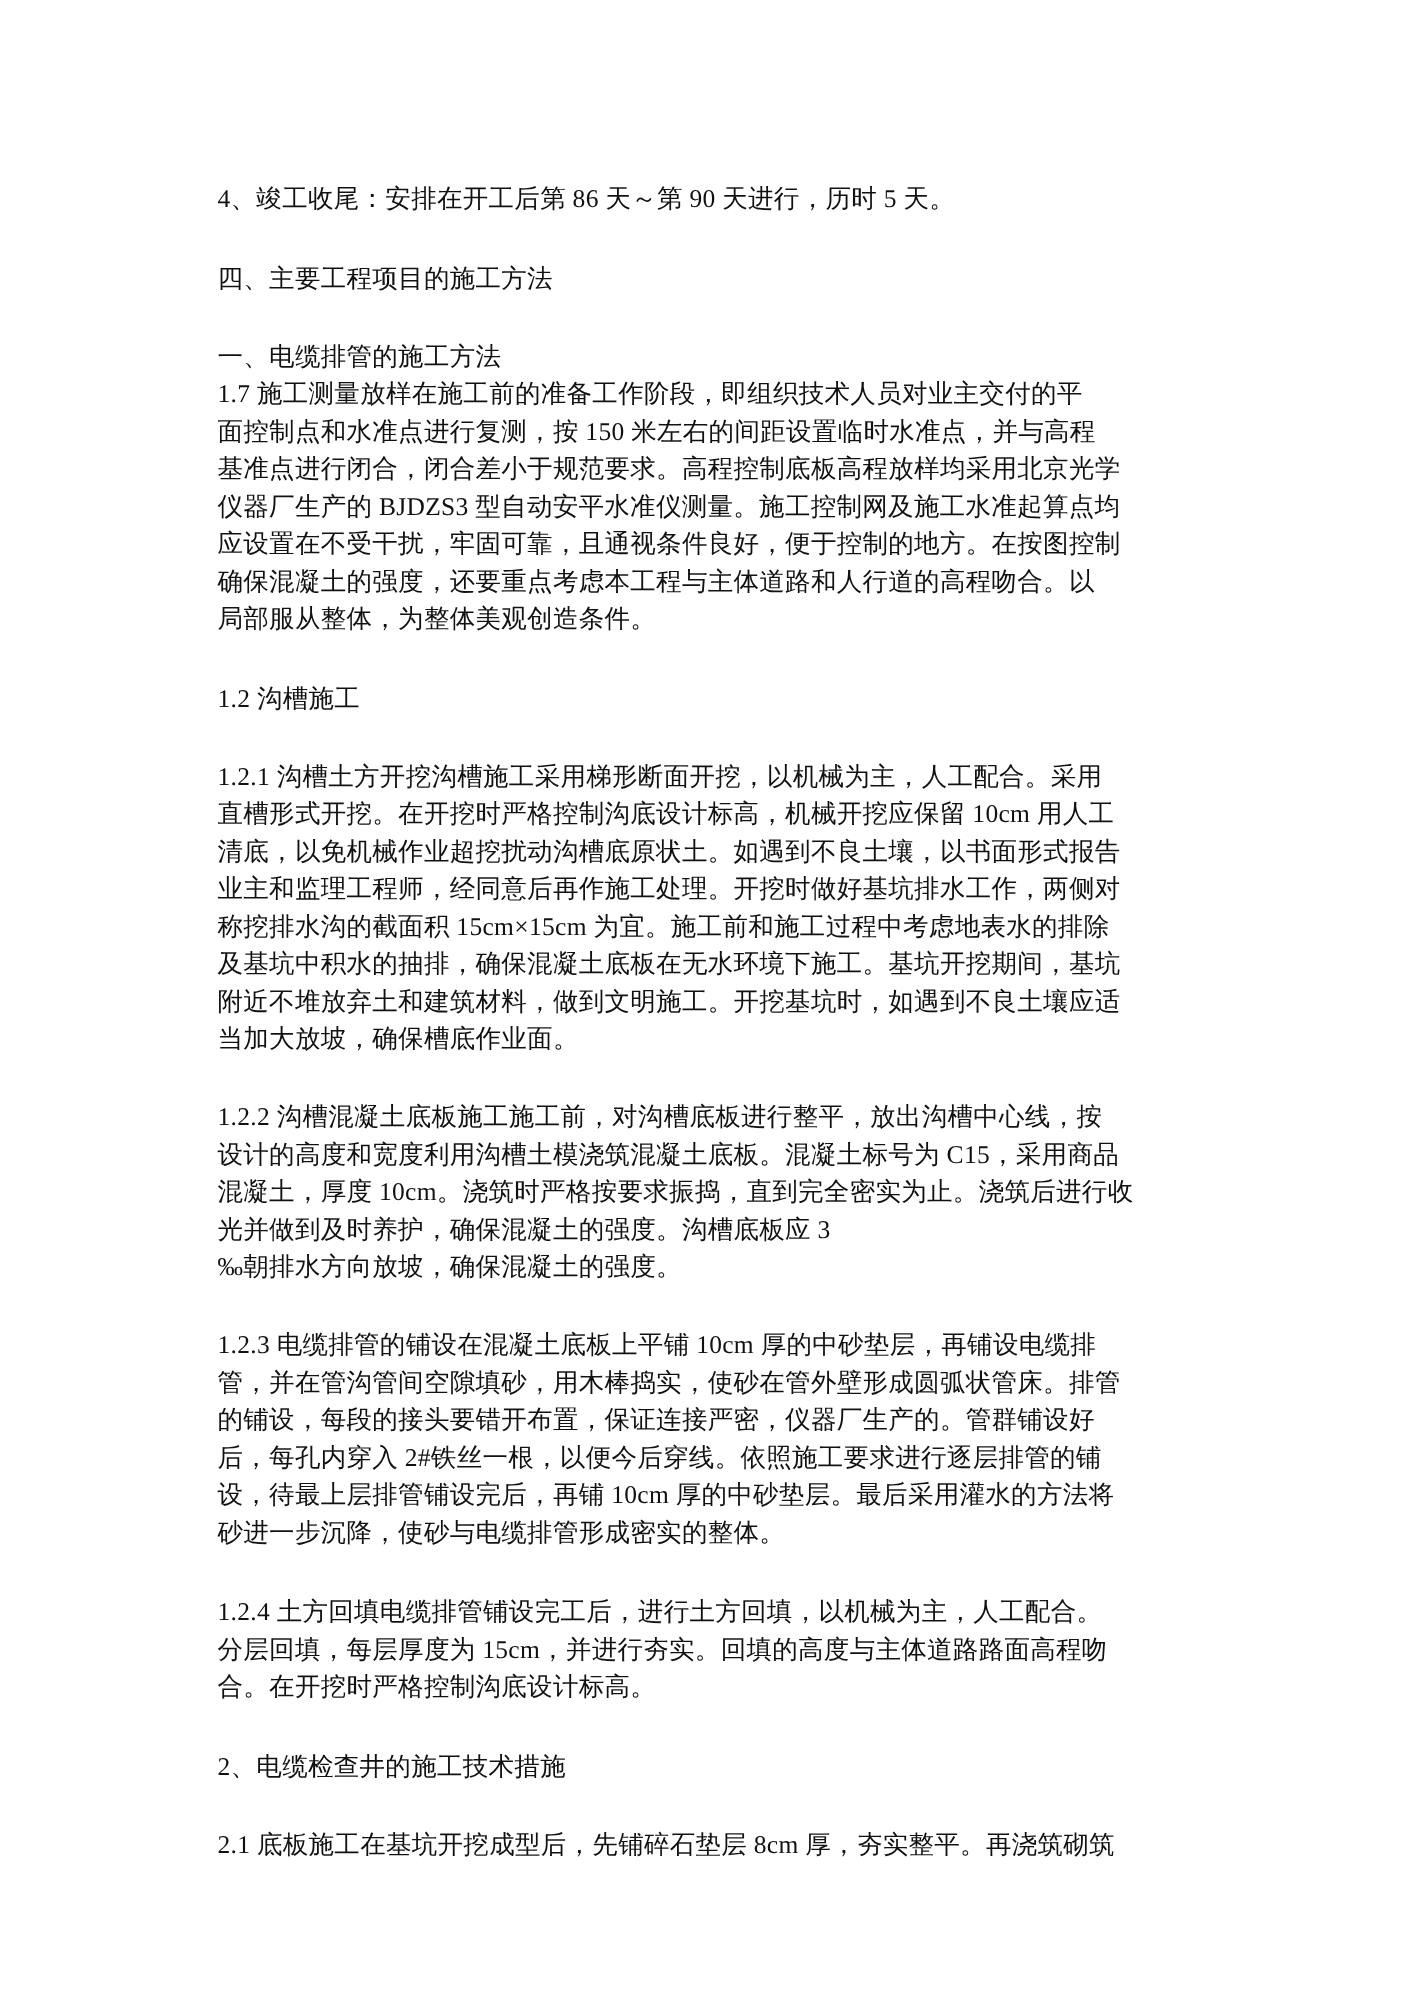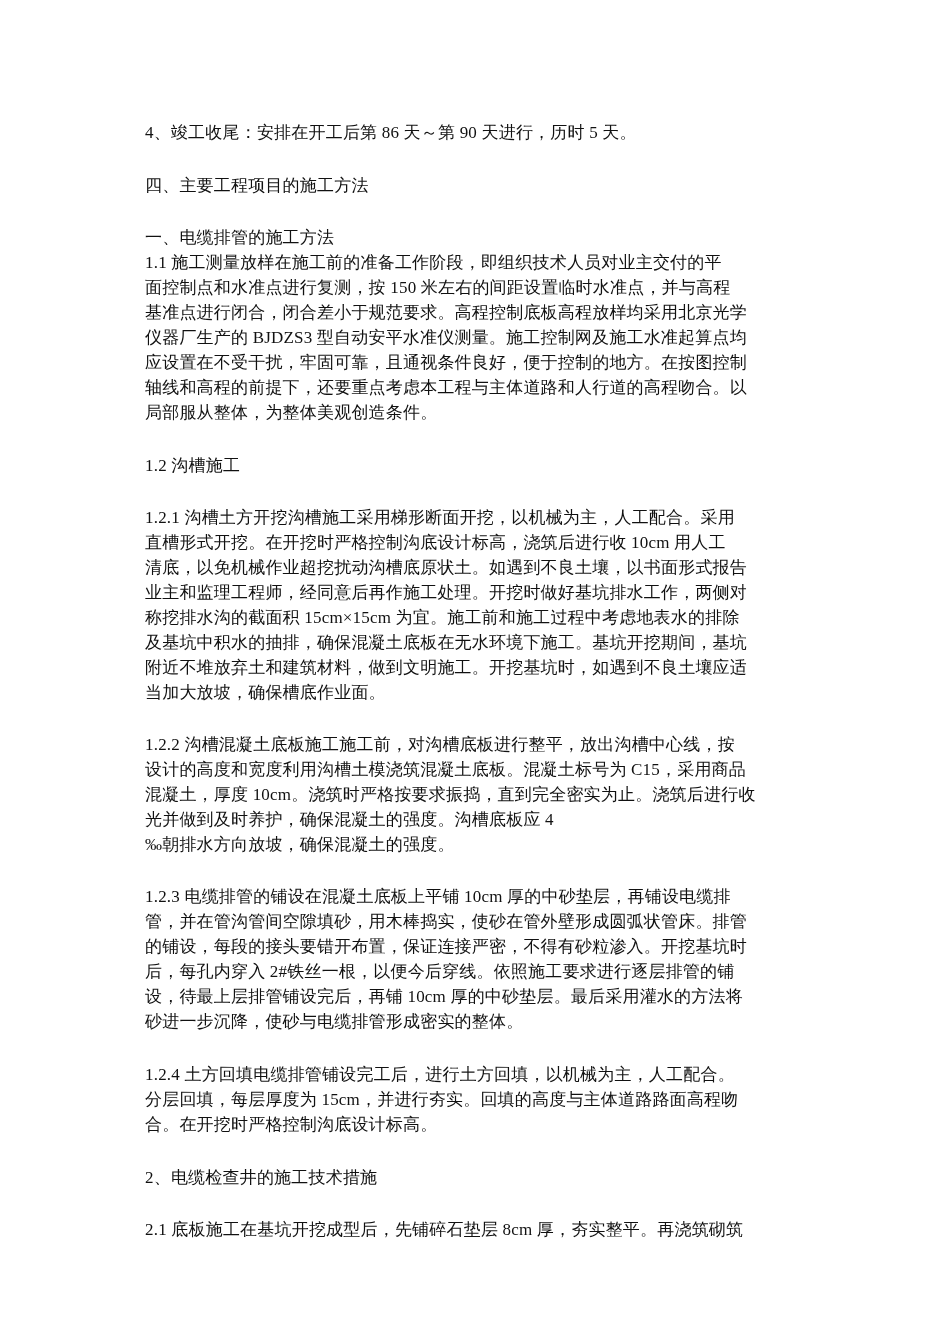--- a/index.html
+++ b/index.html
@@ -45,54 +45,54 @@
 <div class="page">
   <div class="content">
 
     <div class="line" style="top:0px">4、竣工收尾：安排在开工后第 86 天～第 90 天进行，历时 5 天。</div>
 
     <div class="line" style="top:53px">四、主要工程项目的施工方法</div>
 
     <div class="line" style="top:105px">一、电缆排管的施工方法</div>
 
     <div>
-      <div class="line" style="top:130px"> 1.1 施工测量放样在施工前的准备工作阶段，即组织技术人员对业主交付的平</div>
+      <div class="line" style="top:130px"> 1.7 施工测量放样在施工前的准备工作阶段，即组织技术人员对业主交付的平</div>
       <div class="line" style="top:155px">面控制点和水准点进行复测，按 150 米左右的间距设置临时水准点，并与高程</div>
       <div class="line" style="top:180px">基准点进行闭合，闭合差小于规范要求。高程控制底板高程放样均采用北京光学</div>
       <div class="line" style="top:205px">仪器厂生产的 BJDZS3 型自动安平水准仪测量。施工控制网及施工水准起算点均</div>
       <div class="line" style="top:230px">应设置在不受干扰，牢固可靠，且通视条件良好，便于控制的地方。在按图控制</div>
-      <div class="line" style="top:255px">轴线和高程的前提下，还要重点考虑本工程与主体道路和人行道的高程吻合。以</div>
+      <div class="line" style="top:255px">确保混凝土的强度，还要重点考虑本工程与主体道路和人行道的高程吻合。以</div>
       <div class="line" style="top:280px">局部服从整体，为整体美观创造条件。</div>
     </div>
 
     <div class="line" style="top:333px"> 1.2 沟槽施工</div>
 
     <div>
       <div class="line" style="top:385px"> 1.2.1 沟槽土方开挖沟槽施工采用梯形断面开挖，以机械为主，人工配合。采用</div>
-      <div class="line" style="top:410px">直槽形式开挖。在开挖时严格控制沟底设计标高，浇筑后进行收 10cm 用人工</div>
+      <div class="line" style="top:410px">直槽形式开挖。在开挖时严格控制沟底设计标高，机械开挖应保留 10cm 用人工</div>
       <div class="line" style="top:435px">清底，以免机械作业超挖扰动沟槽底原状土。如遇到不良土壤，以书面形式报告</div>
       <div class="line" style="top:460px">业主和监理工程师，经同意后再作施工处理。开挖时做好基坑排水工作，两侧对</div>
       <div class="line" style="top:485px">称挖排水沟的截面积 15cm×15cm 为宜。施工前和施工过程中考虑地表水的排除</div>
       <div class="line" style="top:510px">及基坑中积水的抽排，确保混凝土底板在无水环境下施工。基坑开挖期间，基坑</div>
       <div class="line" style="top:535px">附近不堆放弃土和建筑材料，做到文明施工。开挖基坑时，如遇到不良土壤应适</div>
       <div class="line" style="top:560px">当加大放坡，确保槽底作业面。</div>
     </div>
 
     <div>
       <div class="line" style="top:612px"> 1.2.2 沟槽混凝土底板施工施工前，对沟槽底板进行整平，放出沟槽中心线，按</div>
       <div class="line" style="top:637px">设计的高度和宽度利用沟槽土模浇筑混凝土底板。混凝土标号为 C15，采用商品</div>
       <div class="line" style="top:662px">混凝土，厚度 10cm。浇筑时严格按要求振捣，直到完全密实为止。浇筑后进行收</div>
-      <div class="line" style="top:687px">光并做到及时养护，确保混凝土的强度。沟槽底板应 4</div>
+      <div class="line" style="top:687px">光并做到及时养护，确保混凝土的强度。沟槽底板应 3</div>
       <div class="line" style="top:712px">‰朝排水方向放坡，确保混凝土的强度。</div>
     </div>
 
     <div>
       <div class="line" style="top:764px">1.2.3 电缆排管的铺设在混凝土底板上平铺 10cm 厚的中砂垫层，再铺设电缆排</div>
       <div class="line" style="top:789px">管，并在管沟管间空隙填砂，用木棒捣实，使砂在管外壁形成圆弧状管床。排管</div>
-      <div class="line" style="top:814px">的铺设，每段的接头要错开布置，保证连接严密，不得有砂粒渗入。开挖基坑时</div>
+      <div class="line" style="top:814px">的铺设，每段的接头要错开布置，保证连接严密，仪器厂生产的。管群铺设好</div>
       <div class="line" style="top:839px">后，每孔内穿入 2#铁丝一根，以便今后穿线。依照施工要求进行逐层排管的铺</div>
       <div class="line" style="top:864px">设，待最上层排管铺设完后，再铺 10cm 厚的中砂垫层。最后采用灌水的方法将</div>
       <div class="line" style="top:889px">砂进一步沉降，使砂与电缆排管形成密实的整体。</div>
     </div>
 
     <div>
       <div class="line" style="top:942px"> 1.2.4 土方回填电缆排管铺设完工后，进行土方回填，以机械为主，人工配合。</div>
       <div class="line" style="top:967px">分层回填，每层厚度为 15cm，并进行夯实。回填的高度与主体道路路面高程吻</div>
       <div class="line" style="top:992px">合。在开挖时严格控制沟底设计标高。</div>
     </div>

